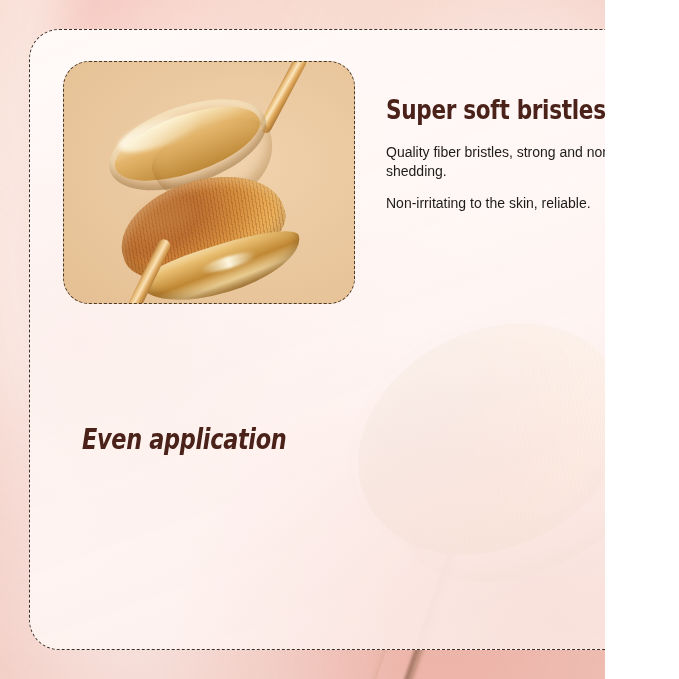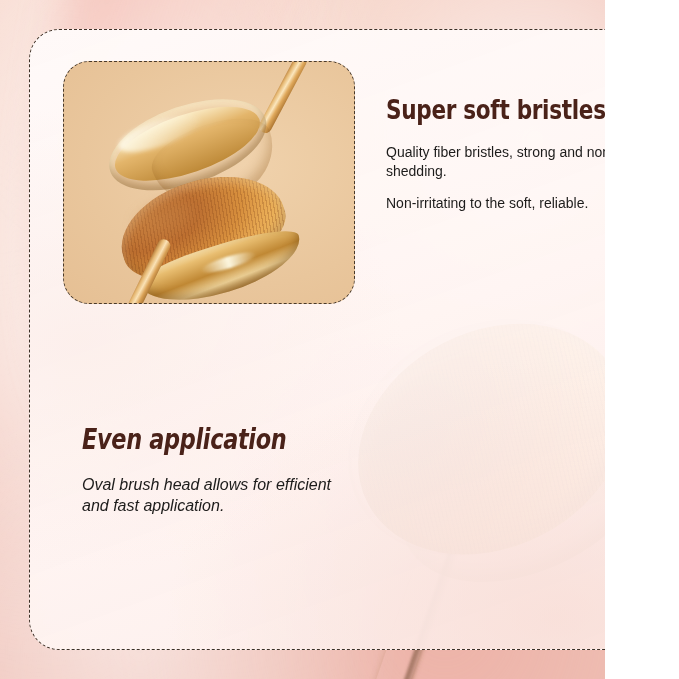--- a/index.html
+++ b/index.html
@@ -381,21 +381,20 @@
         <div class="ferrule"></div>
         <div class="ferrule-shine"></div>
       </div>
       <div class="mini-handle-bot"></div>
     </div>
   </div>
 
   <div class="txt-top">
     <h2 class="heading">Super soft bristles</h2>
     <p class="body-line">Quality fiber bristles, strong and non-shedding.</p>
-    <p class="body-line">Non-irritating to the soft, reliable.</p>
+    <p class="body-line">Non-irritating to the skin, reliable.</p>
   </div>
 
   <div class="txt-bottom">
     <h2 class="heading">Even application</h2>
-    <p class="body-line">Oval brush head allows for efficient and fast application.</p>
   </div>
 
 </div>
 
 </body></html>

